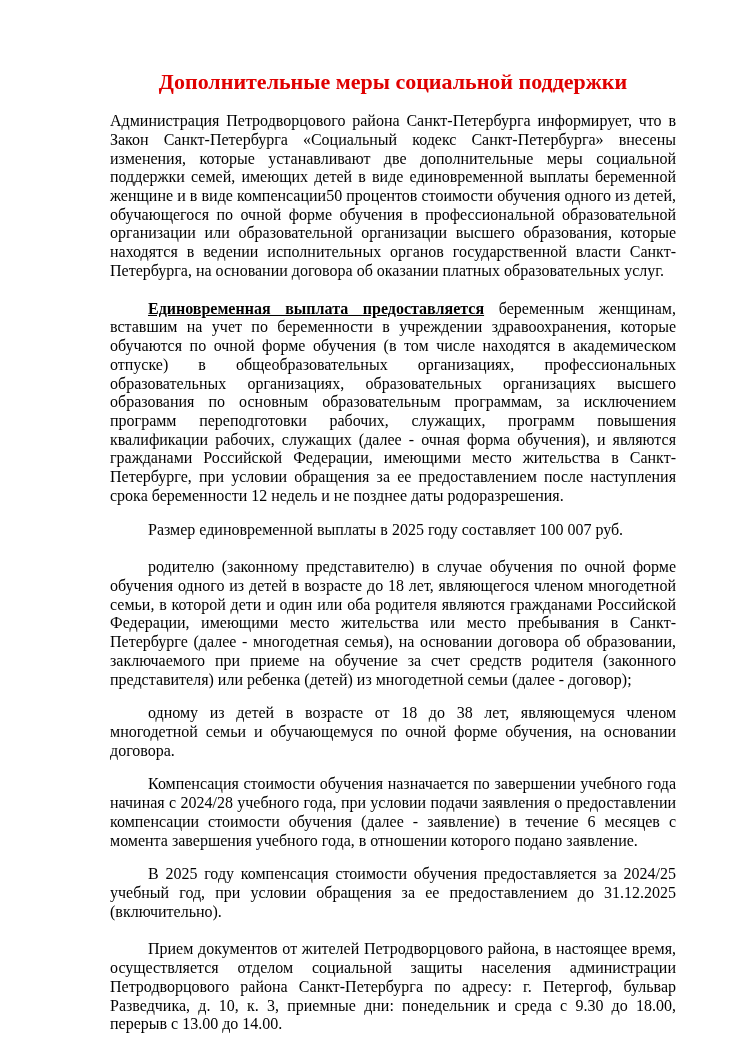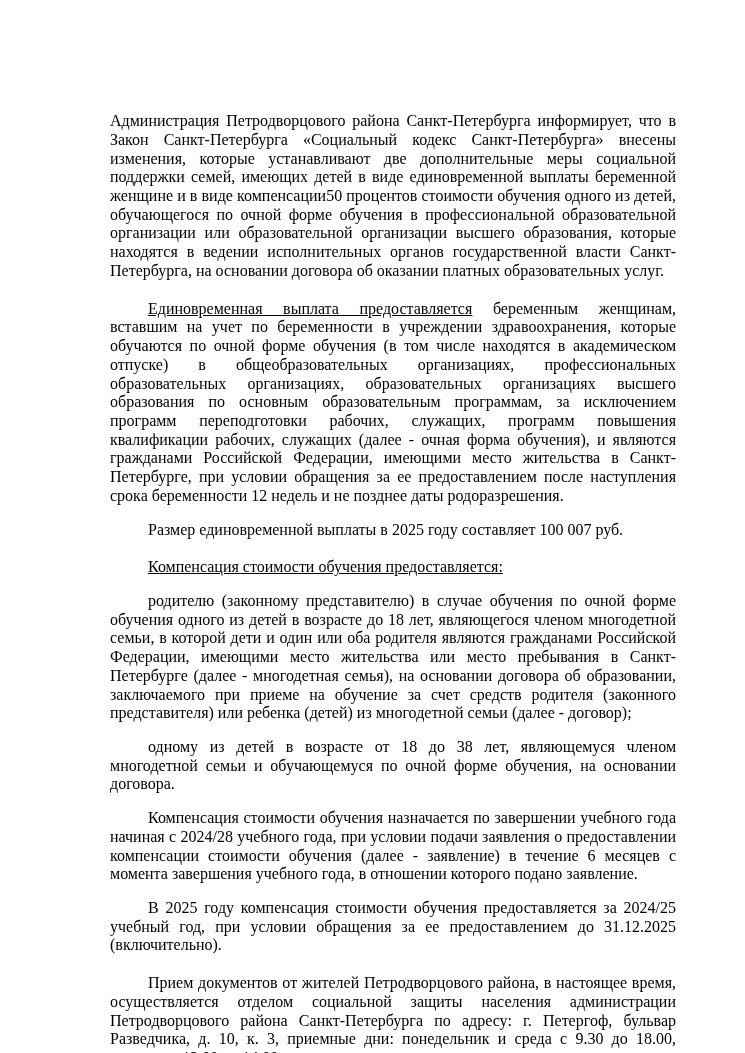--- a/index.html
+++ b/index.html
@@ -34,33 +34,33 @@
     text-align: justify;
   }
   .para.indent {
     text-indent: 38px;
   }
   .para.space-after {
     margin-bottom: 19px;
   }
   .underlined {
     text-decoration: underline;
+    font-weight: bold;
   }
 </style>
 </head>
 <body>
 
 <div class="page">
   <h1 class="doc-title" style="color: rgb(224, 0, 0);">
-    <br>
+    <span class="title-line">Дополнительные меры социальной поддержки</span><br>
   </h1>
   <div class="doc-body">
       <p class="para space-after"><span class=""> Администрация Петродворцового района Санкт-Петербурга информирует, что в Закон Санкт-Петербурга «Социальный кодекс Санкт-Петербурга» внесены изменения, которые устанавливают две дополнительные меры социальной поддержки семей, имеющих детей в виде единовременной выплаты беременной женщине и в виде компенсации50 процентов стоимости обучения одного из детей, обучающегося по очной форме обучения в профессиональной образовательной организации или образовательной организации высшего образования, которые находятся в ведении исполнительных органов государственной власти  Санкт-Петербурга, на основании договора об оказании платных образовательных услуг.</span></p>
       <p class="para indent"><span class="underlined">Единовременная выплата предоставляется</span><span class=""> беременным женщинам, вставшим на учет по беременности в учреждении здравоохранения, которые обучаются по очной форме обучения (в том числе находятся в академическом отпуске) в общеобразовательных организациях, профессиональных образовательных организациях, образовательных организациях высшего образования по основным образовательным программам, за исключением программ переподготовки рабочих, служащих, программ повышения квалификации рабочих, служащих (далее - очная форма обучения), и являются гражданами Российской Федерации, имеющими место жительства  в Санкт-Петербурге, при условии обращения за ее предоставлением после наступления срока беременности 12 недель и не позднее даты родоразрешения.</span></p>
       <p class="para indent space-after"><span class="">Размер единовременной выплаты в 2025 году составляет 100 007 руб.</span></p>
-      <p class="para indent"><span class="underlined">Компенсация стоимости обучения предоставляется:</span></p>
       <p class="para indent"><span class="">родителю (законному представителю) в случае обучения по очной форме обучения одного из детей в возрасте до 18 лет, являющегося членом многодетной семьи, в которой дети и один или оба родителя являются гражданами Российской Федерации, имеющими место жительства или место пребывания в Санкт-Петербурге (далее - многодетная семья), на основании договора об образовании, заключаемого при приеме на обучение за счет средств родителя (законного представителя) или ребенка (детей) из многодетной семьи (далее - договор);</span></p>
       <p class="para indent"><span class="">одному из детей в возрасте от 18 до 38 лет, являющемуся членом многодетной семьи и обучающемуся по очной форме обучения, на основании договора.</span></p>
       <p class="para indent"><span class="">Компенсация стоимости обучения назначается по завершении учебного года начиная с 2024/28 учебного года, при условии подачи заявления о предоставлении компенсации стоимости обучения (далее - заявление) в течение 6 месяцев с момента завершения учебного года, в отношении которого подано заявление.</span></p>
       <p class="para indent space-after"><span class=""> В 2025 году компенсация стоимости обучения предоставляется за 2024/25 учебный год, при условии обращения за ее предоставлением до 31.12.2025 (включительно).</span></p>
       <p class="para indent"><span class="">Прием документов от жителей Петродворцового района, в настоящее время, осуществляется отделом социальной защиты населения администрации Петродворцового района Санкт-Петербурга по адресу: г. Петергоф, бульвар Разведчика, д. 10, к. 3, приемные дни: понедельник и среда с 9.30 до 18.00, перерыв с 13.00 до 14.00.</span></p>
     </div>
 </div>
 
 </body></html>

